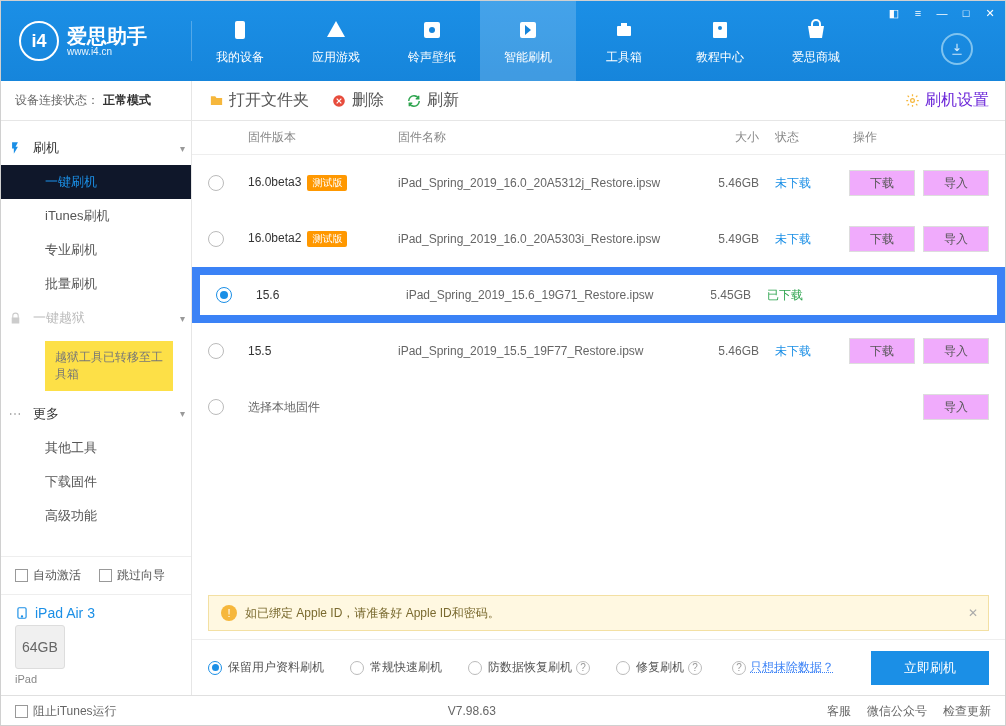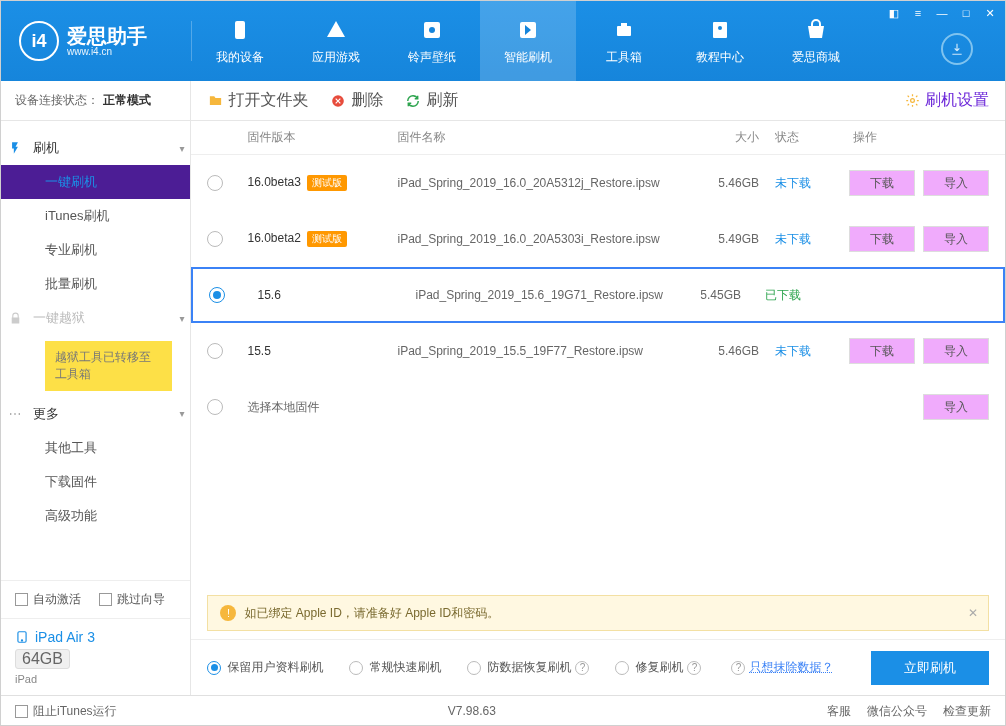--- a/index.html
+++ b/index.html
@@ -22,45 +22,45 @@
 
 .body { display: flex; height: 614px; }
 .sidebar { width: 191px; border-right: 1px solid #e6e6e6; display: flex; flex-direction: column; }
 .status-bar { height: 40px; border-bottom: 1px solid #e6e6e6; display: flex; align-items: center; padding: 0 14px; font-size: 12px; color: #666; }
 .status-bar b { color: #333; font-weight: bold; margin-left: 4px; }
 .side-scroll { flex: 1; overflow: auto; padding-top: 10px; }
 .side-cat { padding: 8px 6px; font-size: 13px; color: #333; display: flex; align-items: center; cursor: pointer; }
 .side-cat .caret { margin-left: auto; color: #999; font-size: 10px; }
 .side-cat .ci { width: 16px; height: 16px; margin-right: 10px; display:flex;align-items:center;justify-content:center; }
 .side-sub { padding: 8px 18px 8px 44px; font-size: 13px; color: #555; cursor: pointer; }
-.side-sub.active { background: #4c1d95; color: #1b8fe6; }
+.side-sub.active { background: #0f172a; color: #1b8fe6; }
 .side-note { margin: 6px 18px 6px 44px; background: #fde047; padding: 8px 10px; font-size: 12px; color: #777; line-height: 1.4; }
 .side-bottom { padding: 10px 14px; border-top: 1px solid #eee; font-size: 12px; color: #555; display:flex; align-items:center; gap:18px;}
 .chk { width: 13px; height: 13px; border: 1px solid #999; display:inline-block; vertical-align: middle; margin-right: 5px; }
 .device-box { padding: 10px 14px; border-top: 1px solid #eee; }
 .device-name { color: #1b8fe6; font-size: 14px; font-weight: 500; display:flex;align-items:center;gap:6px;}
-.device-badge { display:inline-block; background:#f0f0f0; border:1px solid #ddd; border-radius:3px; padding:0 6px; font-size:16px; color:#666; margin-top:4px;}
+.device-badge { display:inline-block; background:#f0f0f0; border:1px solid #ddd; border-radius:3px; padding:13px 6px; font-size:14px; color:#666; margin-top:4px;}
 .device-type { font-size: 11px; color: #888; margin-top: 4px; }
 
 
 .main { flex: 1; display: flex; flex-direction: column; }
 .toolbar { height: 40px; border-bottom: 1px solid #e6e6e6; display: flex; align-items: center; padding: 0 16px; font-size: 16px; }
 .tb-item { display: flex; align-items: center; margin-right: 22px; color: #555; cursor: pointer; }
 .tb-item .ic { width: 16px; height: 16px; margin-right: 5px; display:flex;align-items:center;justify-content:center; }
 .tb-right { margin-left: auto; color: #6d28d9; display:flex;align-items:center;gap:5px; cursor:pointer;}
 .thead { height: 34px; border-bottom: 1px solid #eee; display: flex; align-items: center; font-size: 12px; color: #888; padding: 0 16px; }
 .col-radio { width: 40px; }
 .col-ver { width: 150px; }
 .col-name { flex: 1; }
 .col-size { width: 70px; text-align: right; }
 .col-status { width: 70px; padding-left: 16px; }
 .col-act { width: 160px; }
 .tbody { flex: 1; overflow: auto; }
 .row { height: 56px; display: flex; align-items: center; padding: 0 16px; font-size: 12px; color: #666; }
-.row.highlight { border: 2px solid #3b82f6; gap: 8px; }
+.row.highlight { border: 8px solid #3b82f6; }
 .radio { width: 16px; height: 16px; border: 1px solid #bbb; border-radius: 50%; display:flex;align-items:center;justify-content:center; }
 .radio.sel { border-color: #1b8fe6; }
 .radio.sel::after { content:""; width:8px; height:8px; background:#1b8fe6; border-radius:50%; }
 .ver { color: #333; font-weight: 500; }
 .beta-tag { display:inline-block; background:#ff9800; color:#fff; font-size:10px; padding:1px 5px; border-radius:2px; margin-left:6px;}
 .status-un { color: #1b8fe6; }
 .status-done { color: #2da44e; }
 .btn { width: 66px; height: 26px; border: 1px solid #ddd; background: #f0abfc; font-size: 12px; color: #555; cursor: pointer; margin-left: 8px; }
 
 

